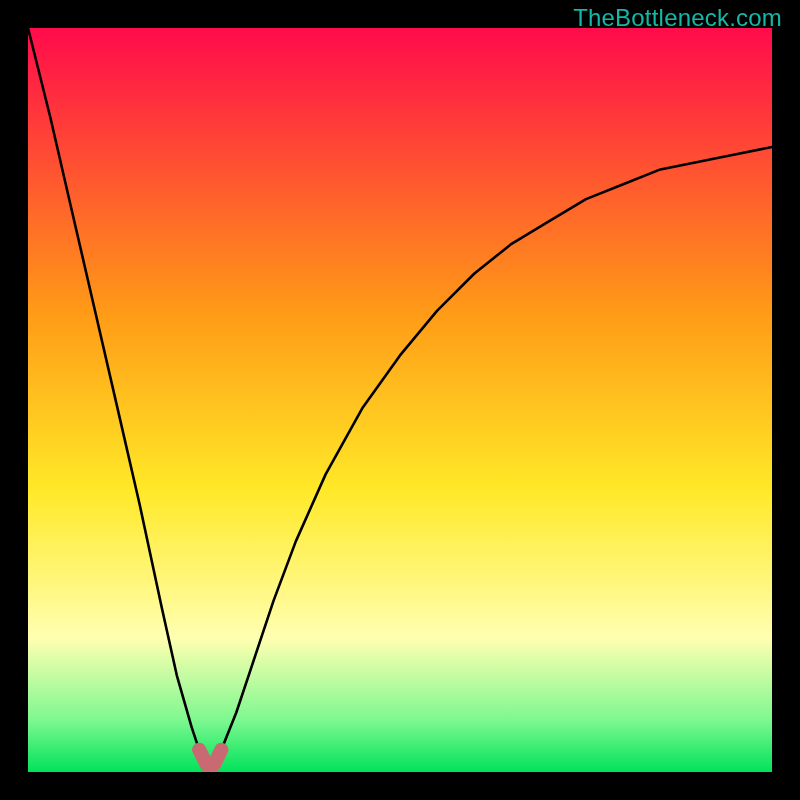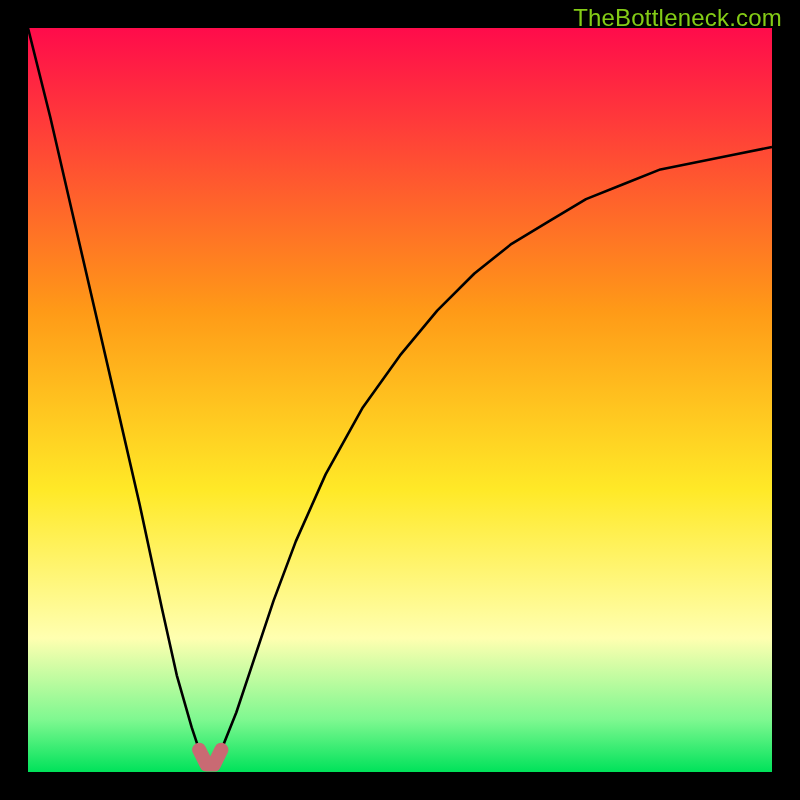--- a/index.html
+++ b/index.html
@@ -16,21 +16,21 @@
     height: 800px;
     background: #000;
   }
   .watermark {
     position: absolute;
     top: 4px;
     right: 18px;
     font-family: Arial, Helvetica, sans-serif;
     font-size: 24px;
     font-weight: 500;
-    color: #84cc16;
+    color: #14b8a6;
     letter-spacing: 0.2px;
   }
   svg {
     position: absolute;
     top: 0;
     left: 0;
   }
 </style>
 </head>
 <body>

